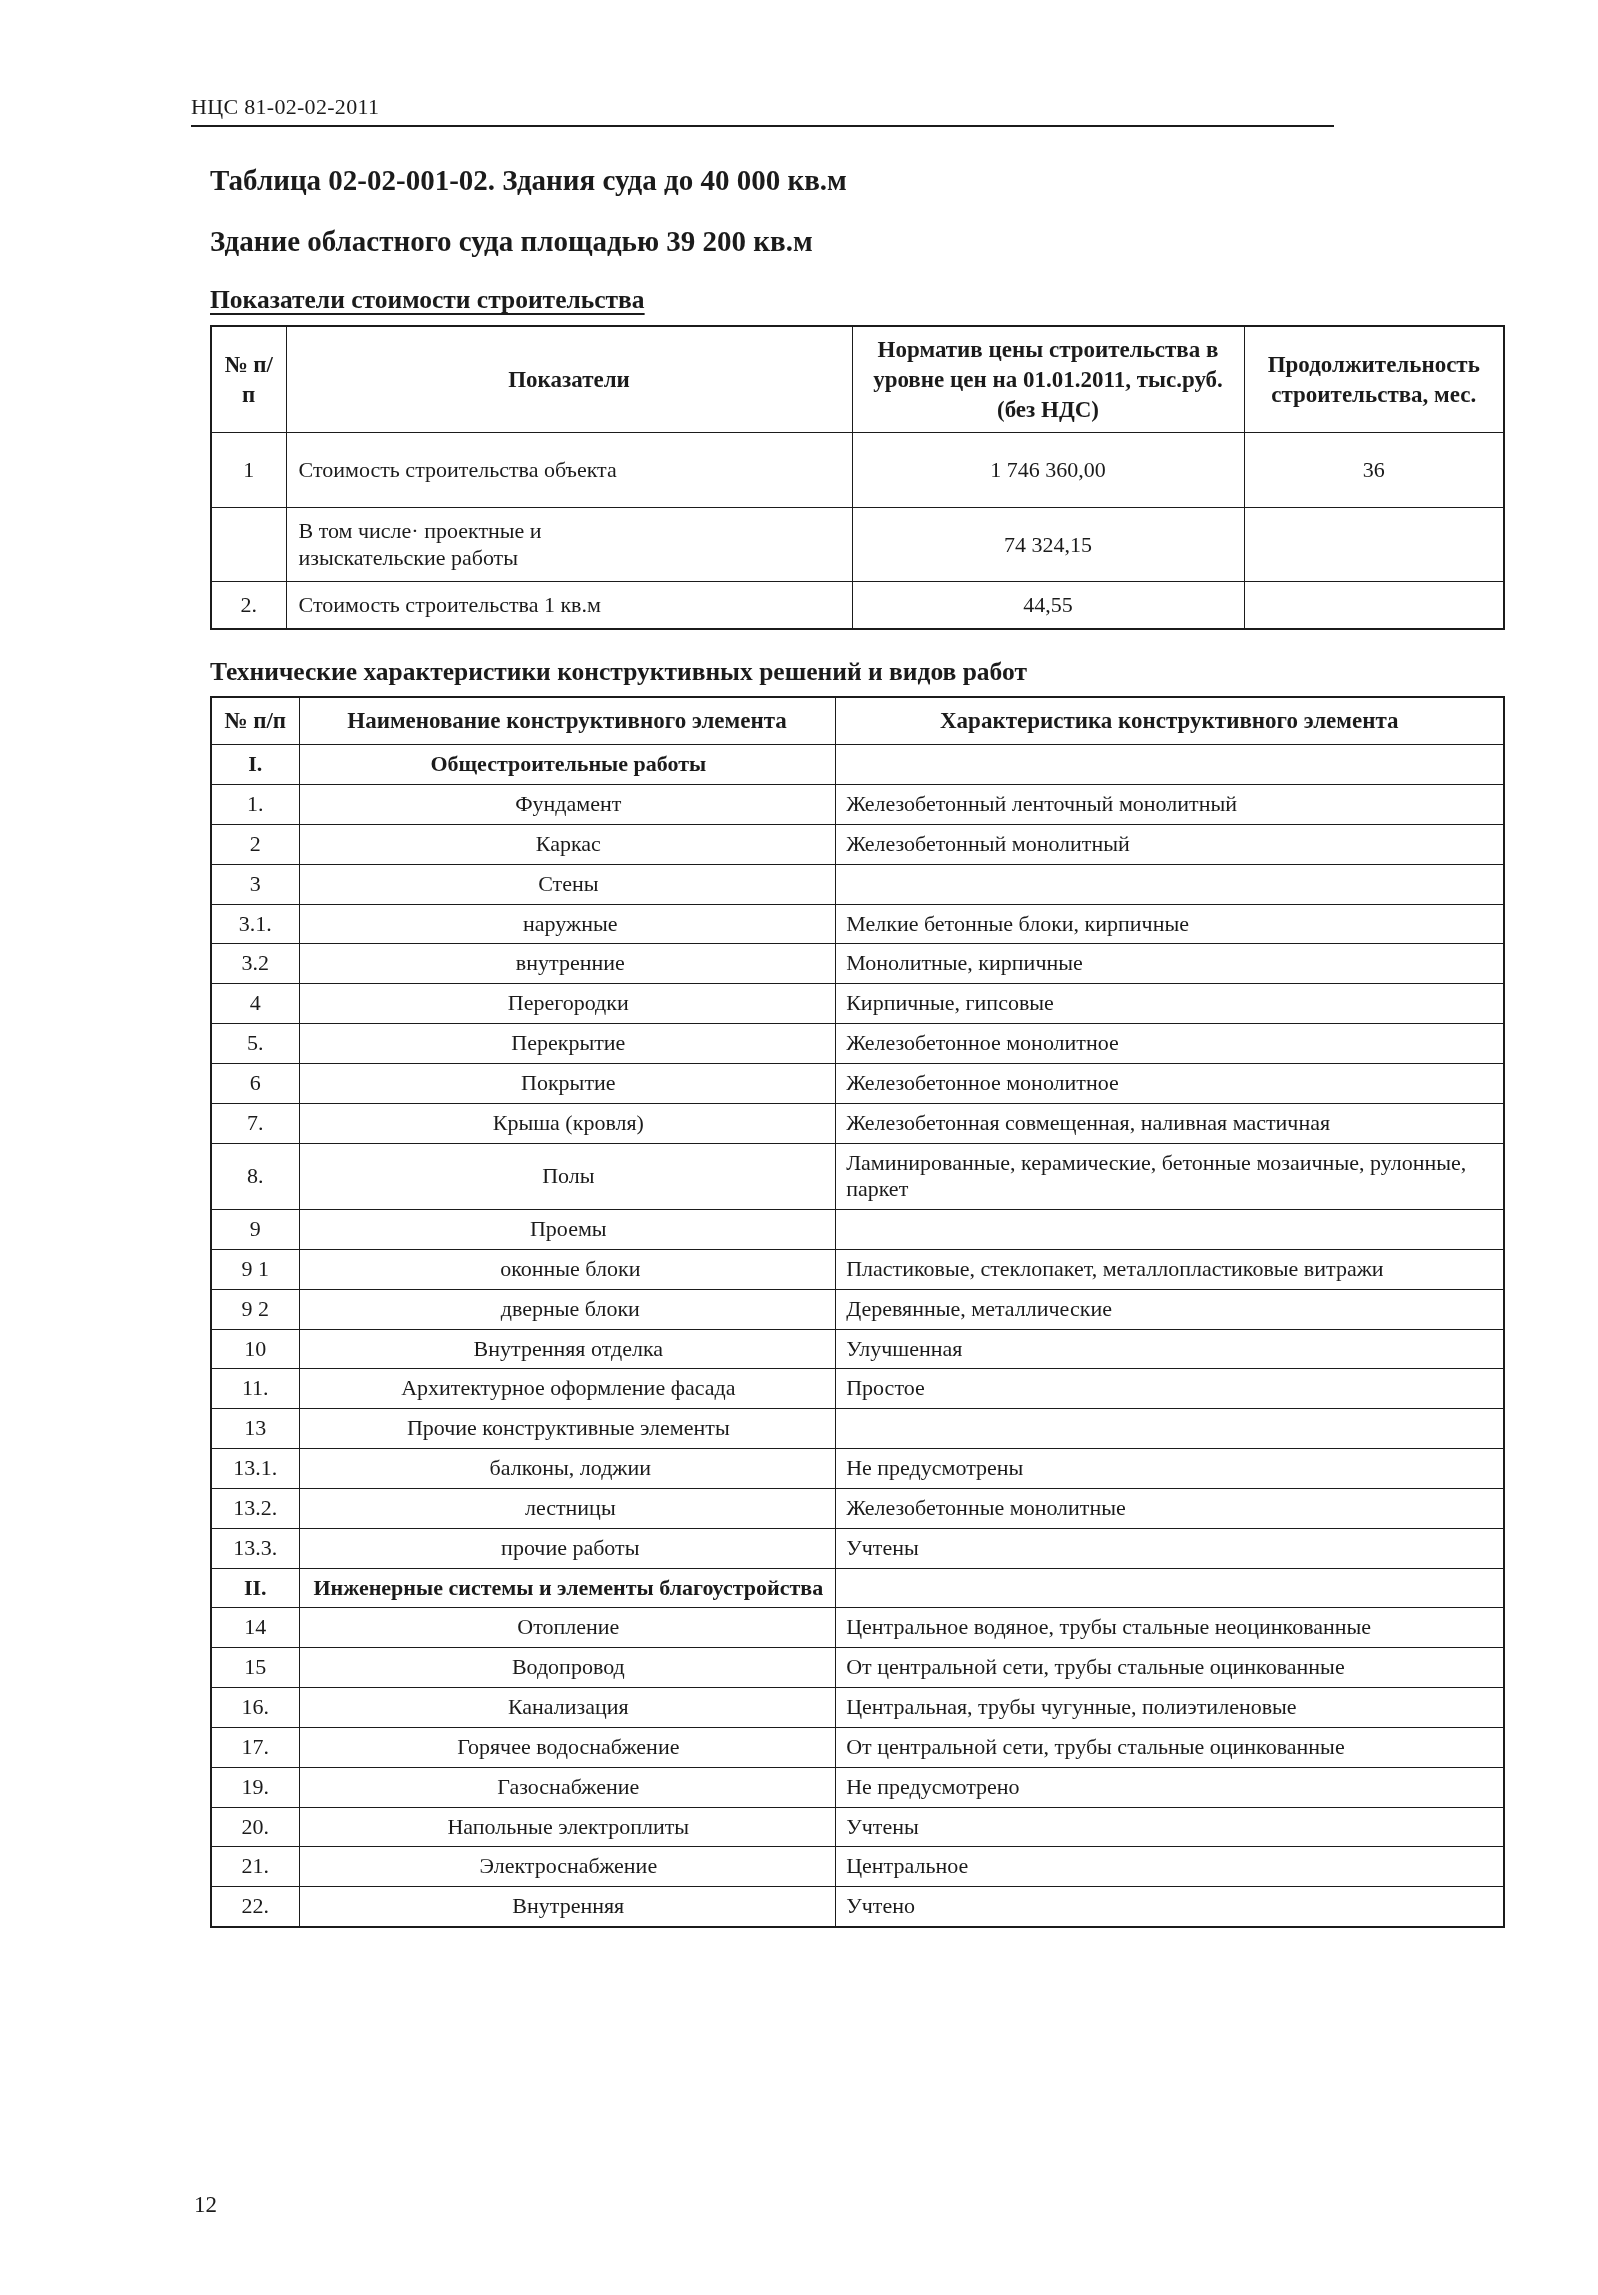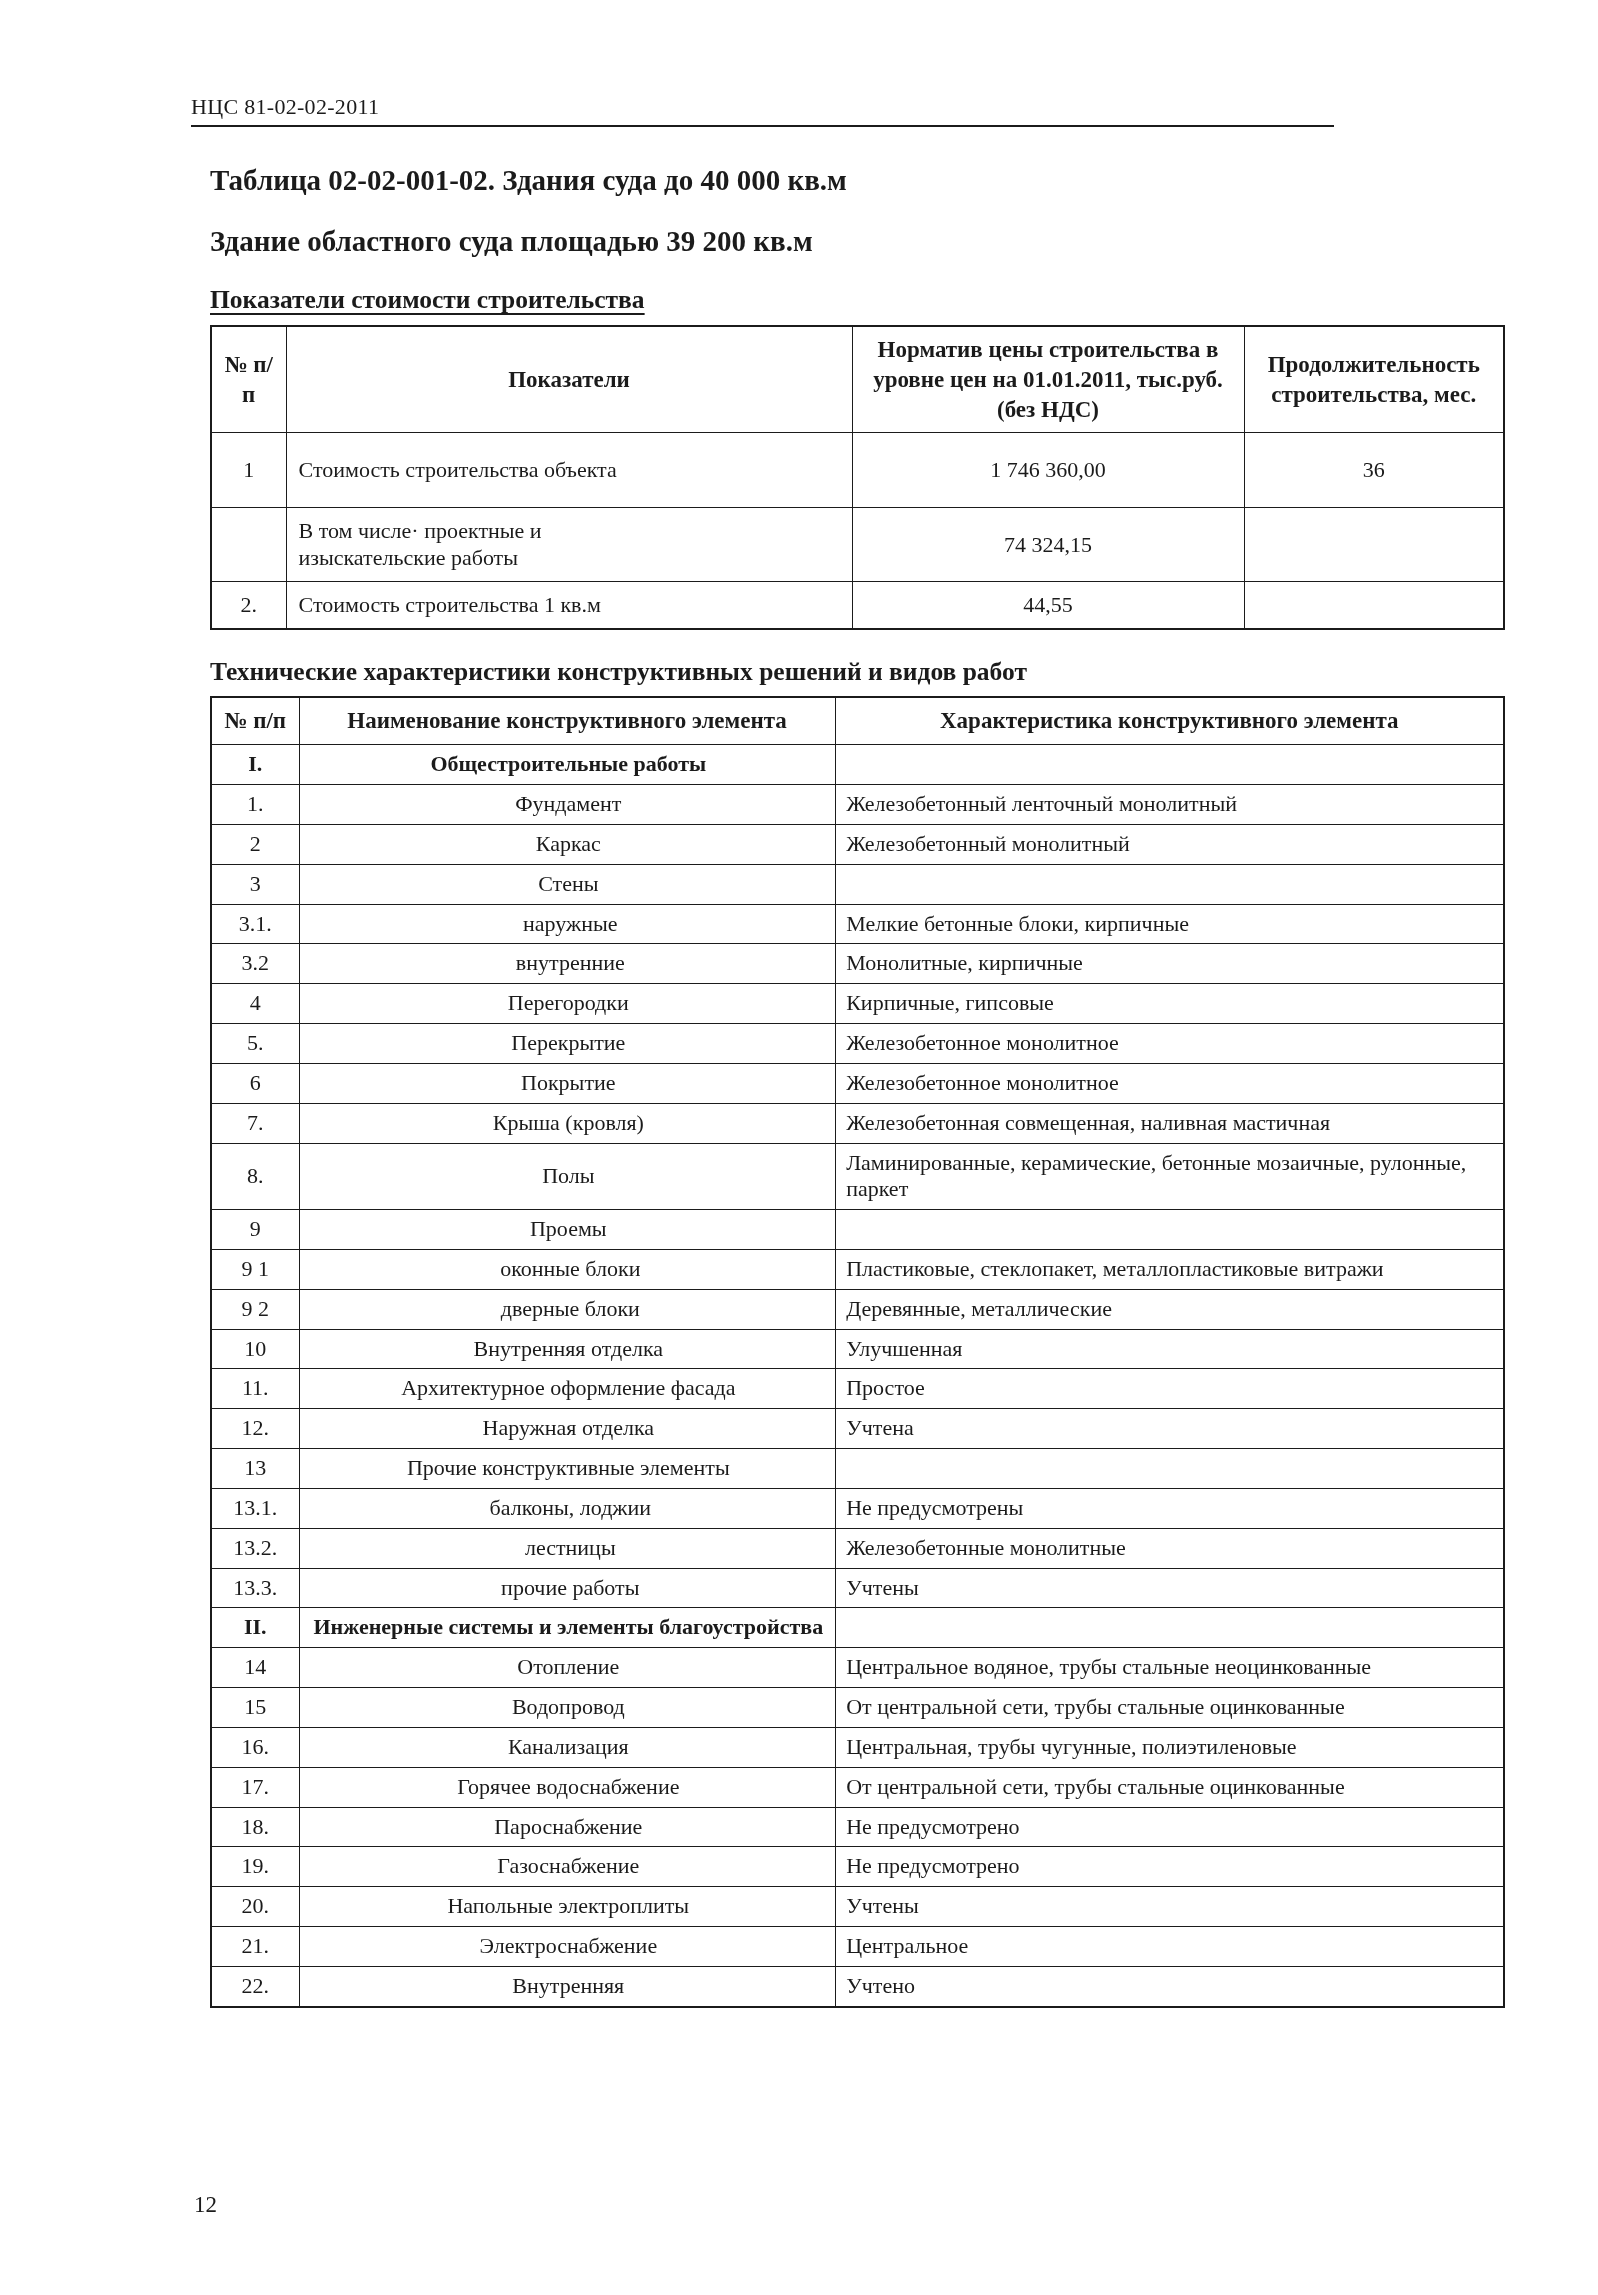--- a/index.html
+++ b/index.html
@@ -233,25 +233,20 @@
             <td class="col-num">10</td>
             <td class="col-name">Внутренняя отделка</td>
             <td class="col-value">Улучшенная</td>
           </tr>
           <tr>
             <td class="col-num">11.</td>
             <td class="col-name">Архитектурное оформление фасада</td>
             <td class="col-value">Простое</td>
           </tr>
           <tr>
-            <td class="col-num">12.</td>
-            <td class="col-name">Наружная отделка</td>
-            <td class="col-value">Учтена</td>
-          </tr>
-          <tr>
             <td class="col-num">13</td>
             <td class="col-name">Прочие конструктивные элементы</td>
             <td class="col-value"></td>
           </tr>
           <tr class="sub">
             <td class="col-num">13.1.</td>
             <td class="col-name">балконы, лоджии</td>
             <td class="col-value">Не предусмотрены</td>
           </tr>
           <tr class="sub">
@@ -283,25 +278,20 @@
             <td class="col-num">16.</td>
             <td class="col-name">Канализация</td>
             <td class="col-value">Центральная, трубы чугунные, полиэтиленовые</td>
           </tr>
           <tr>
             <td class="col-num">17.</td>
             <td class="col-name">Горячее водоснабжение</td>
             <td class="col-value">От центральной сети, трубы стальные оцинкованные</td>
           </tr>
           <tr>
-            <td class="col-num">18.</td>
-            <td class="col-name">Пароснабжение</td>
-            <td class="col-value">Не предусмотрено</td>
-          </tr>
-          <tr>
             <td class="col-num">19.</td>
             <td class="col-name">Газоснабжение</td>
             <td class="col-value">Не предусмотрено</td>
           </tr>
           <tr>
             <td class="col-num">20.</td>
             <td class="col-name">Напольные электроплиты</td>
             <td class="col-value">Учтены</td>
           </tr>
           <tr>

